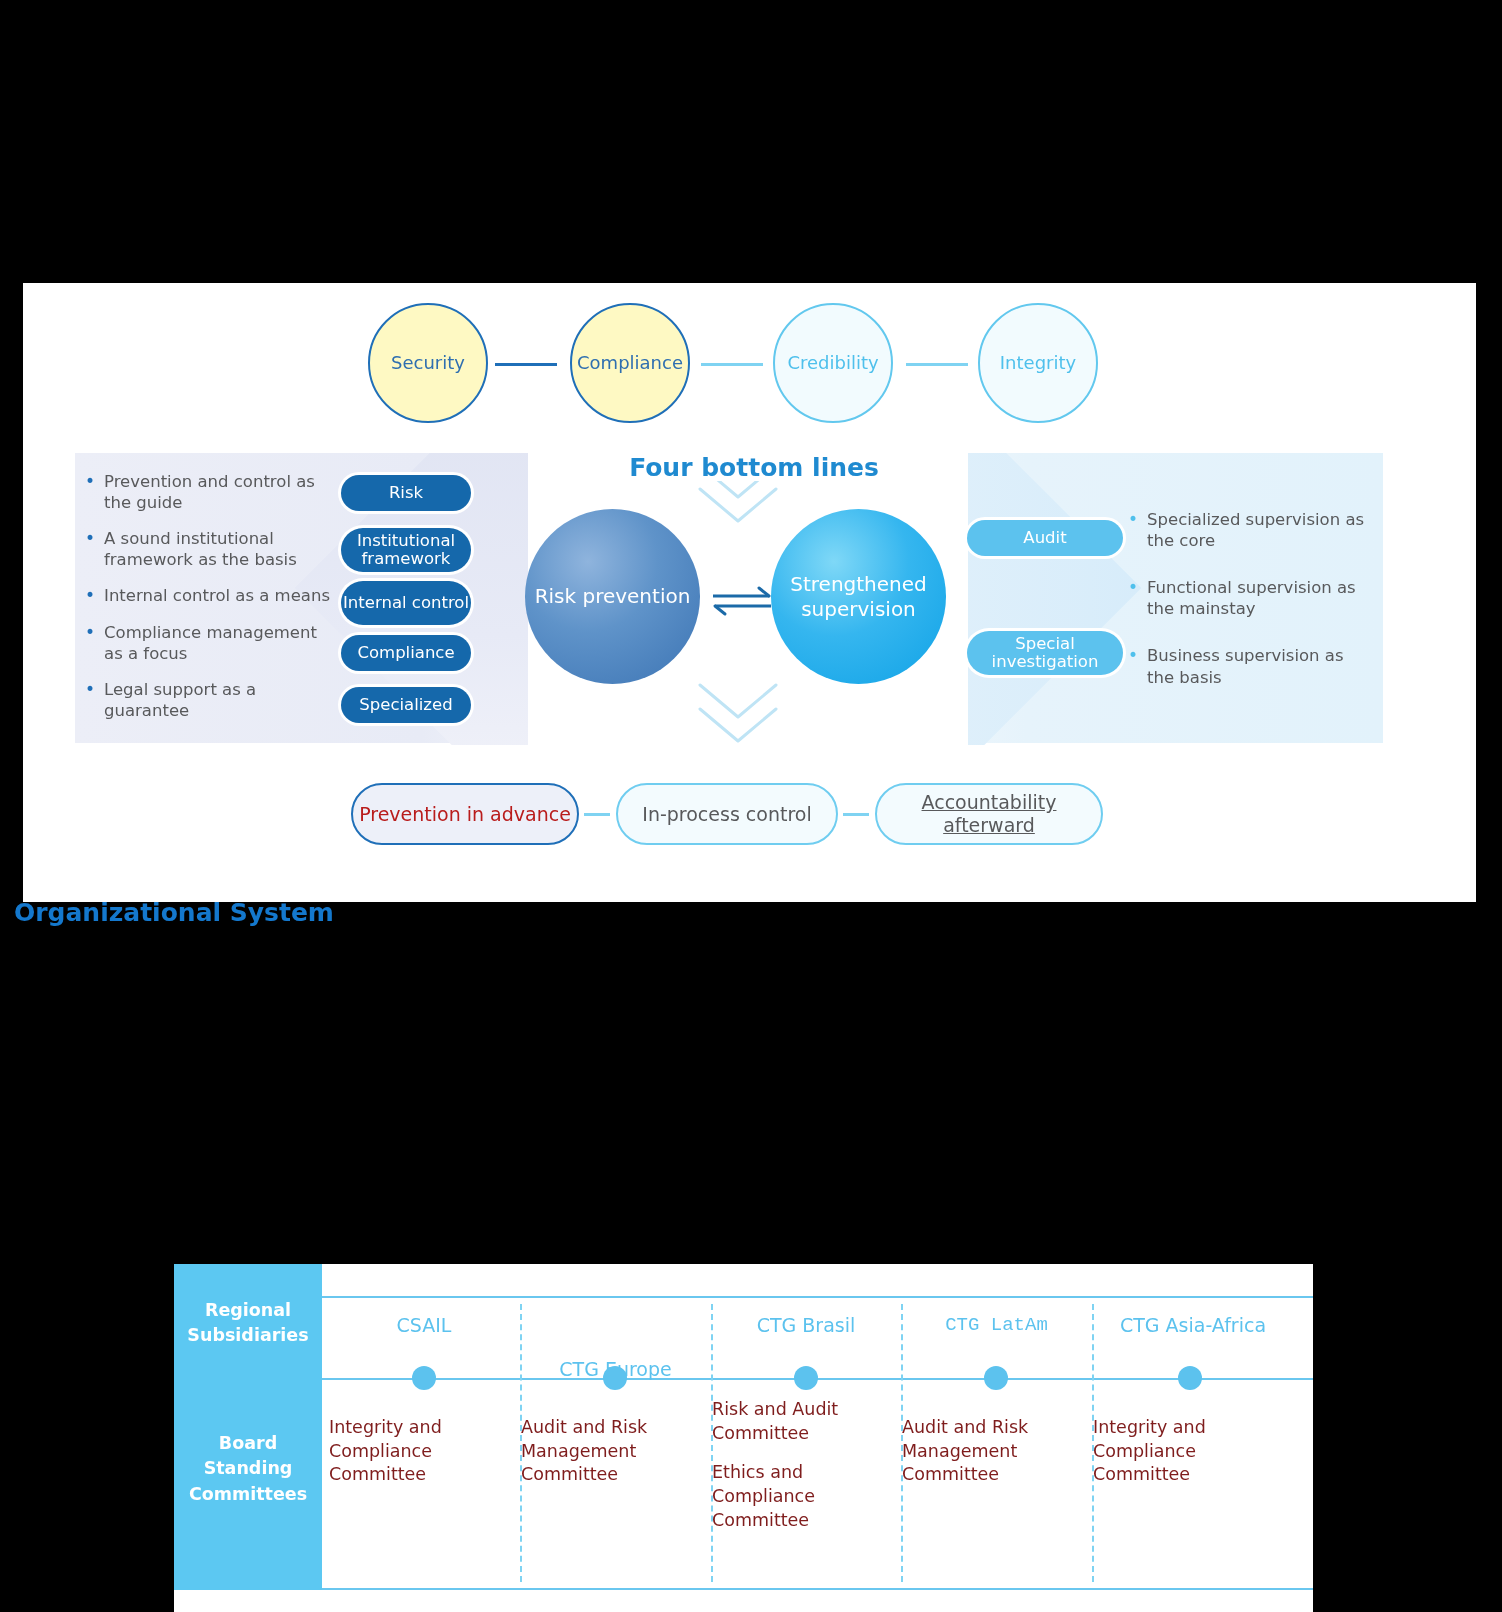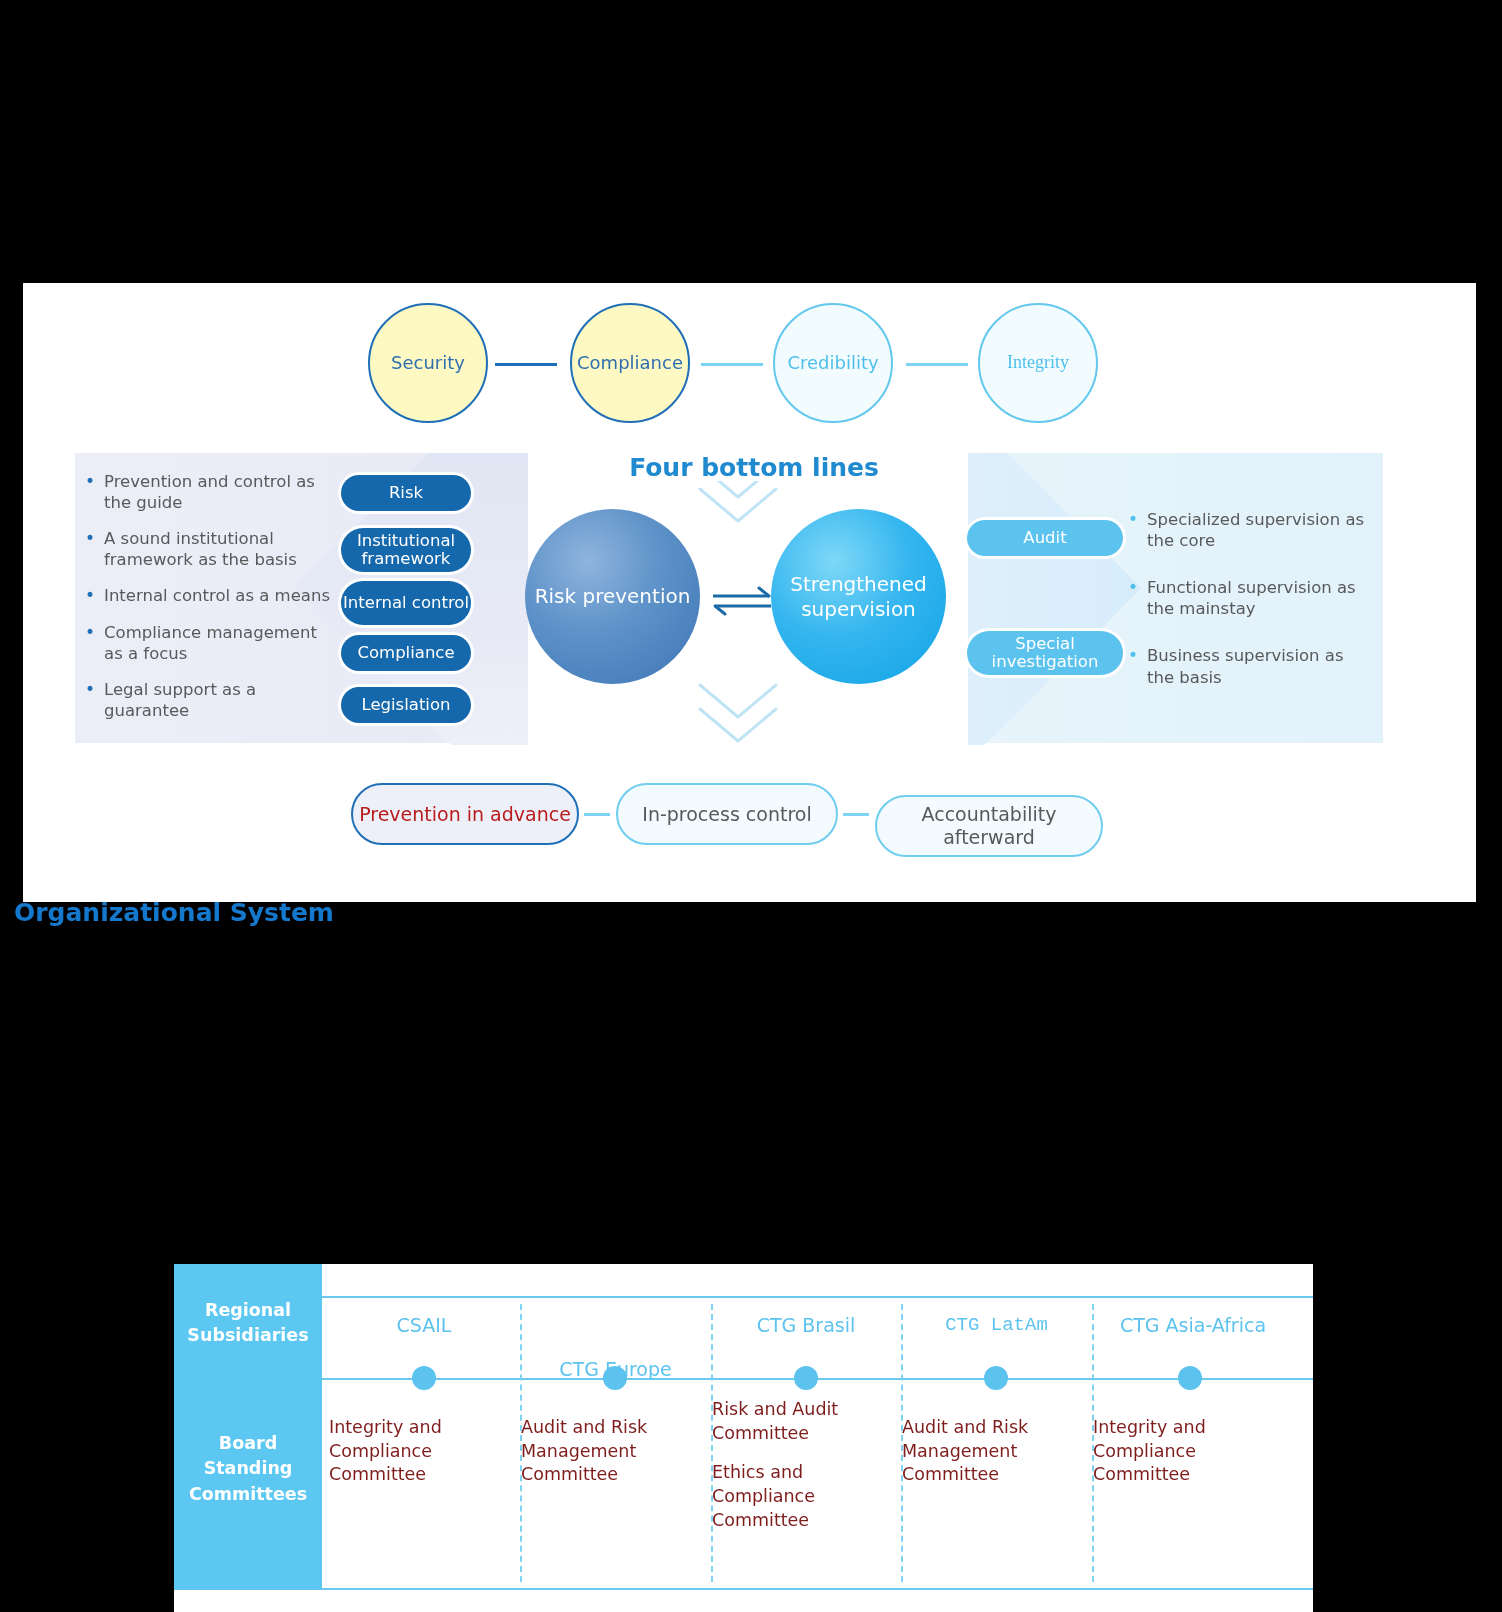--- a/index.html
+++ b/index.html
@@ -106,21 +106,21 @@
       </div>
     <div class="connector c-dark" style="left:132px;width:62px;"></div>
     <div class="ellipse e-dark" style="left:207px;top:10px;">
         <span>Compliance</span>
       </div>
     <div class="connector c-light" style="left:338px;width:62px;"></div>
     <div class="ellipse e-light" style="left:410px;top:10px;">
         <span>Credibility</span>
       </div>
     <div class="connector c-light" style="left:543px;width:62px;"></div>
-    <div class="ellipse e-light" style="left:615px;top:10px;font-family:Liberation Serif, serif;">
+    <div class="ellipse e-light" style="left:615px;top:10px;">
         <span>Integrity</span>
       </div>
   </div>
 
   <div class="bullets" style="left:62px;top:188px;">
     <div class="bullet">
         <span class="dot">•</span>
         <span>Prevention and control as the guide</span>
       </div>
     <div class="bullet">
@@ -147,21 +147,21 @@
   <div class="pill pill-dark" style="left:318px;top:245px;width:130px;height:44px;">
       <span>Institutional framework</span>
     </div>
   <div class="pill pill-dark" style="left:318px;top:298px;width:130px;height:44px;">
       <span>Internal control</span>
     </div>
   <div class="pill pill-dark" style="left:318px;top:352px;width:130px;height:36px;">
       <span>Compliance</span>
     </div>
   <div class="pill pill-dark" style="left:318px;top:404px;width:130px;height:36px;">
-      <span>Legislation</span>
+      <span>Specialized</span>
     </div>
 
   <div id="four-lines">Four bottom lines</div>
 
   <svg class="chev" style="left:665px;top:198px;" width="100" height="62" viewBox="0 0 100 62">
     <path d="M12 8 L50 40 L88 8" fill="none" stroke="#ffffff" stroke-width="15" stroke-linecap="round" stroke-linejoin="round"></path>
     <path d="M12 8 L50 40 L88 8" fill="none" stroke="#bfe4f5" stroke-width="3" stroke-linecap="round" stroke-linejoin="round"></path>
     <path d="M12 -16 L50 16 L88 -16" fill="none" stroke="#ffffff" stroke-width="15" stroke-linecap="round" stroke-linejoin="round"></path>
     <path d="M12 -16 L50 16 L88 -16" fill="none" stroke="#bfe4f5" stroke-width="3" stroke-linecap="round" stroke-linejoin="round"></path>
   </svg>
@@ -211,21 +211,21 @@
 
   <div style="position:absolute;left:328px;top:500px;width:760px;height:70px;">
     <div class="stage stage-dark" style="left:0px;top:0px;width:228px;">
         <span>Prevention in advance</span>
       </div>
     <div class="stage-link" style="left:233px;"></div>
     <div class="stage stage-light" style="left:265px;top:0px;width:222px;">
         <span>In-process control</span>
       </div>
     <div class="stage-link" style="left:492px;"></div>
-    <div class="stage stage-light" style="left:524px;top:12px;width:228px;">
+    <div class="stage stage-light" style="left:524px;top:0px;width:228px;text-decoration:underline;">
         <span>Accountability afterward</span>
       </div>
   </div>
 </div>
 
 <div id="org-title">Organizational System</div>
 
 <div id="org-table">
 
   <div id="sidebar-col"></div>

